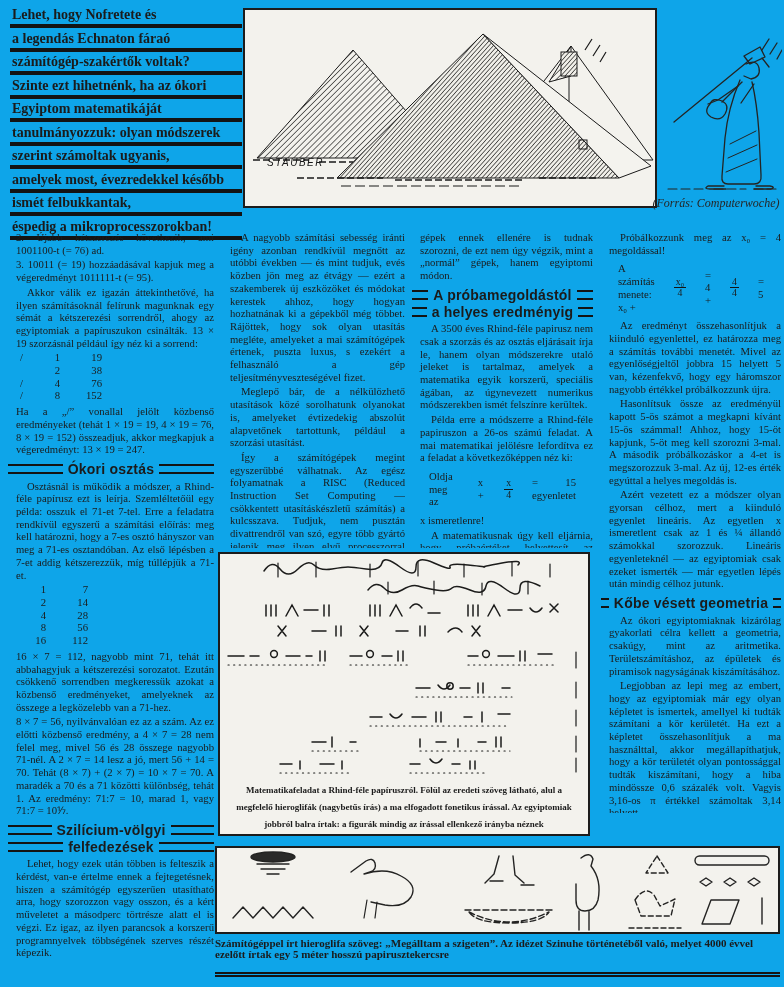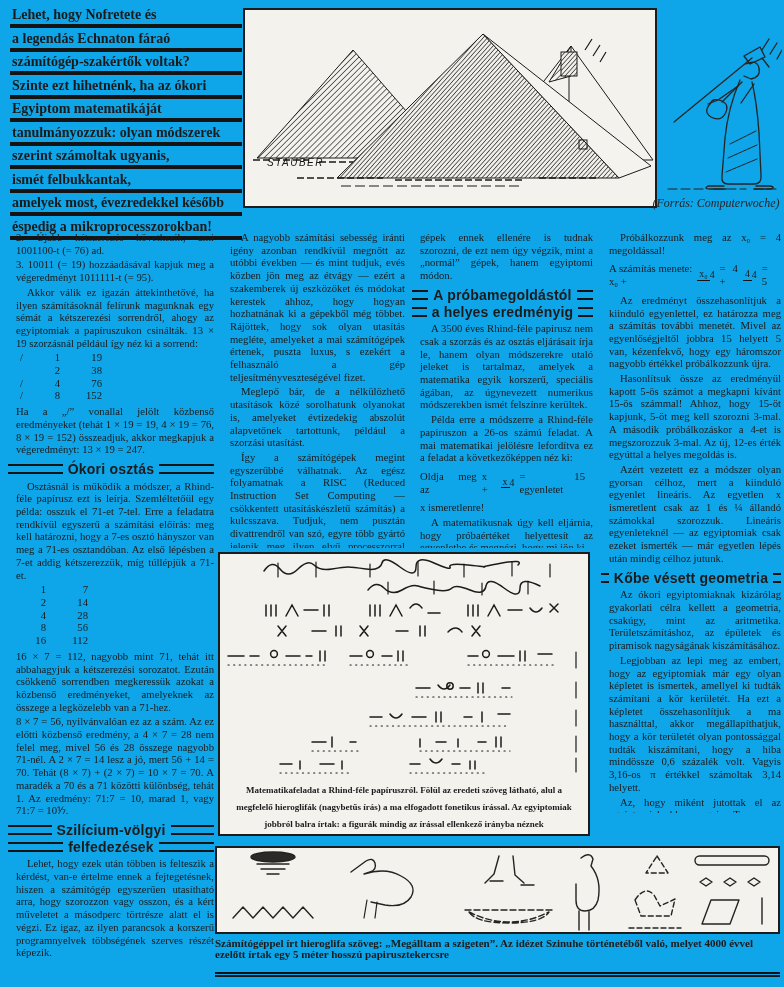--- a/index.html
+++ b/index.html
@@ -29,22 +29,22 @@
   .sect.tight{margin:2px 0 4px 0;}
   .sect .bar{flex:1;height:6px;border-top:2px solid #141414;border-bottom:2px solid #141414;}
   .sect .lbl{font-size:14px;white-space:nowrap;letter-spacing:.2px;}
   
   .scheme{margin:2px 0 3px 12px;line-height:12.7px;}
   .scheme .row{display:flex;}
   .scheme .slash{width:14px;}
   .scheme .a{width:26px;text-align:right;}
   .scheme .b{width:42px;text-align:right;}
   
-  .eq{display:flex;align-items:center;justify-content:center;gap:5px;margin:6px 8px;font-size:10.7px;}
-  .frac{display:inline-flex;flex-direction:row;align-items:center;line-height:1.05;
+  .eq{display:flex;align-items:center;justify-content:center;gap:19px;margin:6px 17px;font-size:10.7px;}
+  .frac{display:inline-flex;flex-direction:column;align-items:center;line-height:1.05;
         font-size:9.8px;vertical-align:middle;}
   .frac .fn{border-bottom:1px solid #141414;padding:0 2px;}
   .bigparen{font-size:20px;font-weight:normal;line-height:10px;}
   .formline{display:flex;align-items:center;gap:3px;margin:4px 0;justify-content:center;}
   
   .fig-papyrus{position:absolute;left:218px;top:552px;width:372px;height:284px;
                border:2px solid #1c1c1c;background:#f3f2ed;box-sizing:border-box;}
   .fig-papyrus .cap{font-weight:bold;font-size:9px;line-height:17px;text-align:center;
                     padding:2px 10px 0 10px;}
   
@@ -61,22 +61,22 @@
 <div class="page">
 
   <div class="headline">
     <div class="hl-line">Lehet, hogy Nofretete és</div>
     <div class="hl-line">a legendás Echnaton fáraó</div>
     <div class="hl-line">számítógép-szakértők voltak?</div>
     <div class="hl-line">Szinte ezt hihetnénk, ha az ókori</div>
     <div class="hl-line">Egyiptom matematikáját</div>
     <div class="hl-line">tanulmányozzuk: olyan módszerek</div>
     <div class="hl-line">szerint számoltak ugyanis,</div>
+    <div class="hl-line">amelyek most, évezredekkel később</div>
     <div class="hl-line">ismét felbukkantak,</div>
-    <div class="hl-line">amelyek most, évezredekkel később</div>
     <div class="hl-line">éspedig a mikroprocesszorokban!</div>
   </div>
 
   <div class="fig-pyramids">
     <svg width="410" height="196" viewBox="0 0 410 196">
       <defs>
         <pattern id="ph" width="4.2" height="4.2" patternUnits="userSpaceOnUse" patternTransform="rotate(45)">
           <rect width="4.2" height="4.2" fill="#f3f2ed"></rect>
           <line x1="0" y1="0" x2="0" y2="4.2" stroke="#20201f" stroke-width="1.3"></line>
         </pattern>

